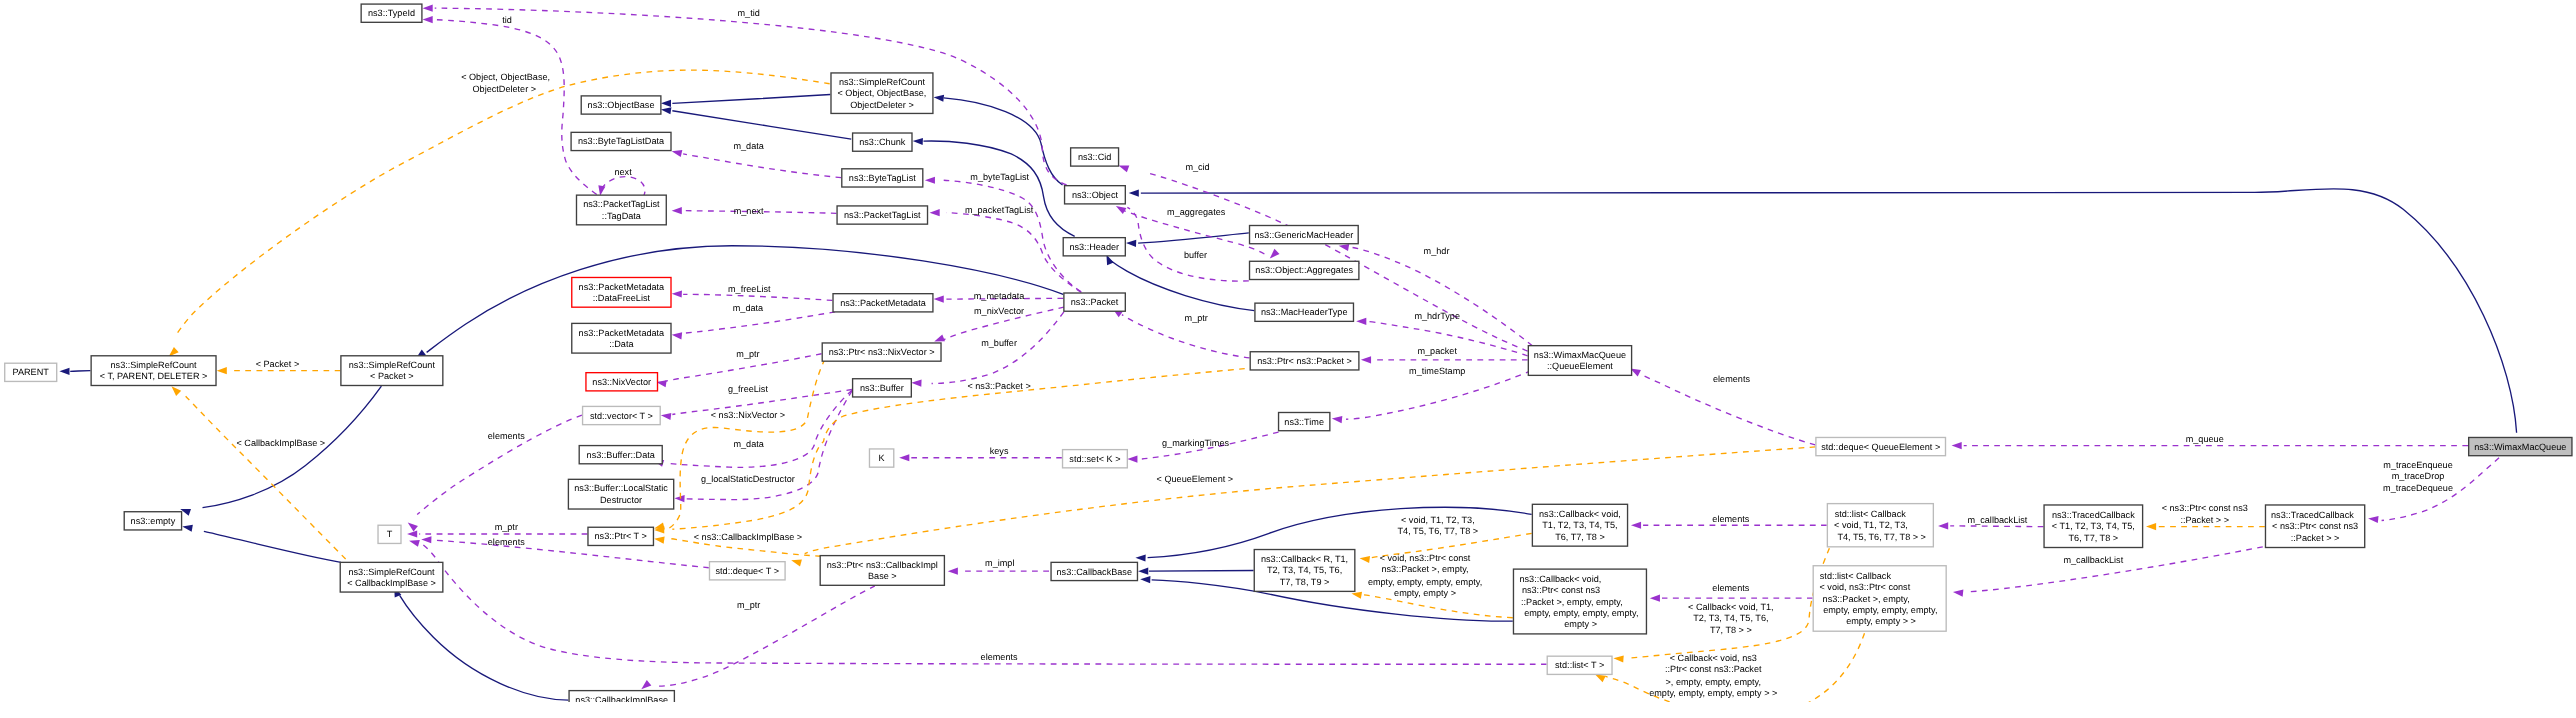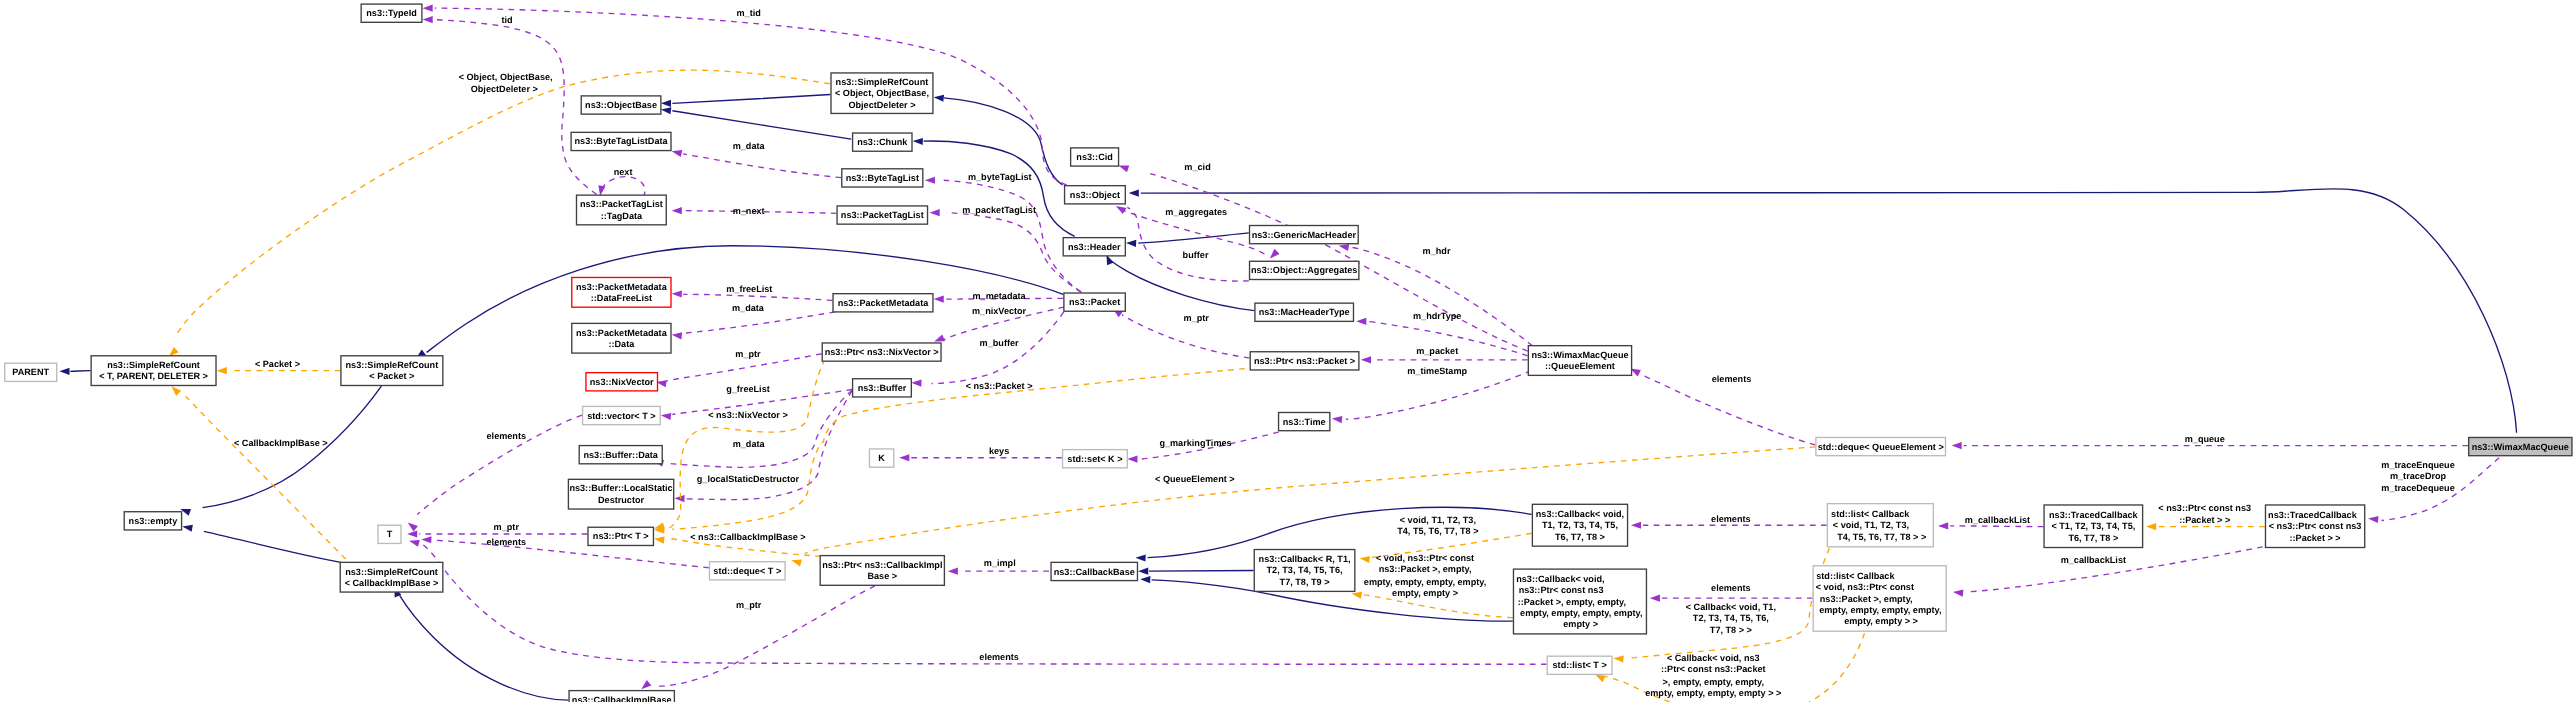--- a/index.html
+++ b/index.html
@@ -18,21 +18,21 @@
 .edge-line.kind-usage{stroke:#9a32cd;stroke-dasharray:8.5 8;}
 .edge-line.kind-tmpl{stroke:#ffa500;stroke-dasharray:8.5 8;}
 .edge-arrow{stroke:none;}
 .edge-arrow.kind-inherit{fill:#19197a;}
 .edge-arrow.kind-usage{fill:#9a32cd;}
 .edge-arrow.kind-tmpl{fill:#ffa500;}
 </style>
 </head>
 <body>
 
-<div id="diagram-root" style="width: 2576px; height: 702px; font-weight: bold;">
+<div id="diagram-root" style="width: 2576px; height: 702px;">
   <svg id="collab-graph" viewBox="0 0 3816 1065" xmlns="http://www.w3.org/2000/svg" style="width: 2576px; height: 719px;">
     <g id="edge-layer">
         <g>
           <path d="M 1230,140 C 1160,144 1060,150 996,153" class="edge-line kind-inherit"></path>
           <path d="M 979.0,153.0 L 994.0,147.7 L 994.0,158.3 Z" class="edge-arrow kind-inherit"></path>
         </g>
         <g>
           <path d="M 1261,206 C 1180,194 1070,175 996,164" class="edge-line kind-inherit"></path>
           <path d="M 979.0,162.0 L 994.6,158.8 L 993.1,169.3 Z" class="edge-arrow kind-inherit"></path>
         </g>

